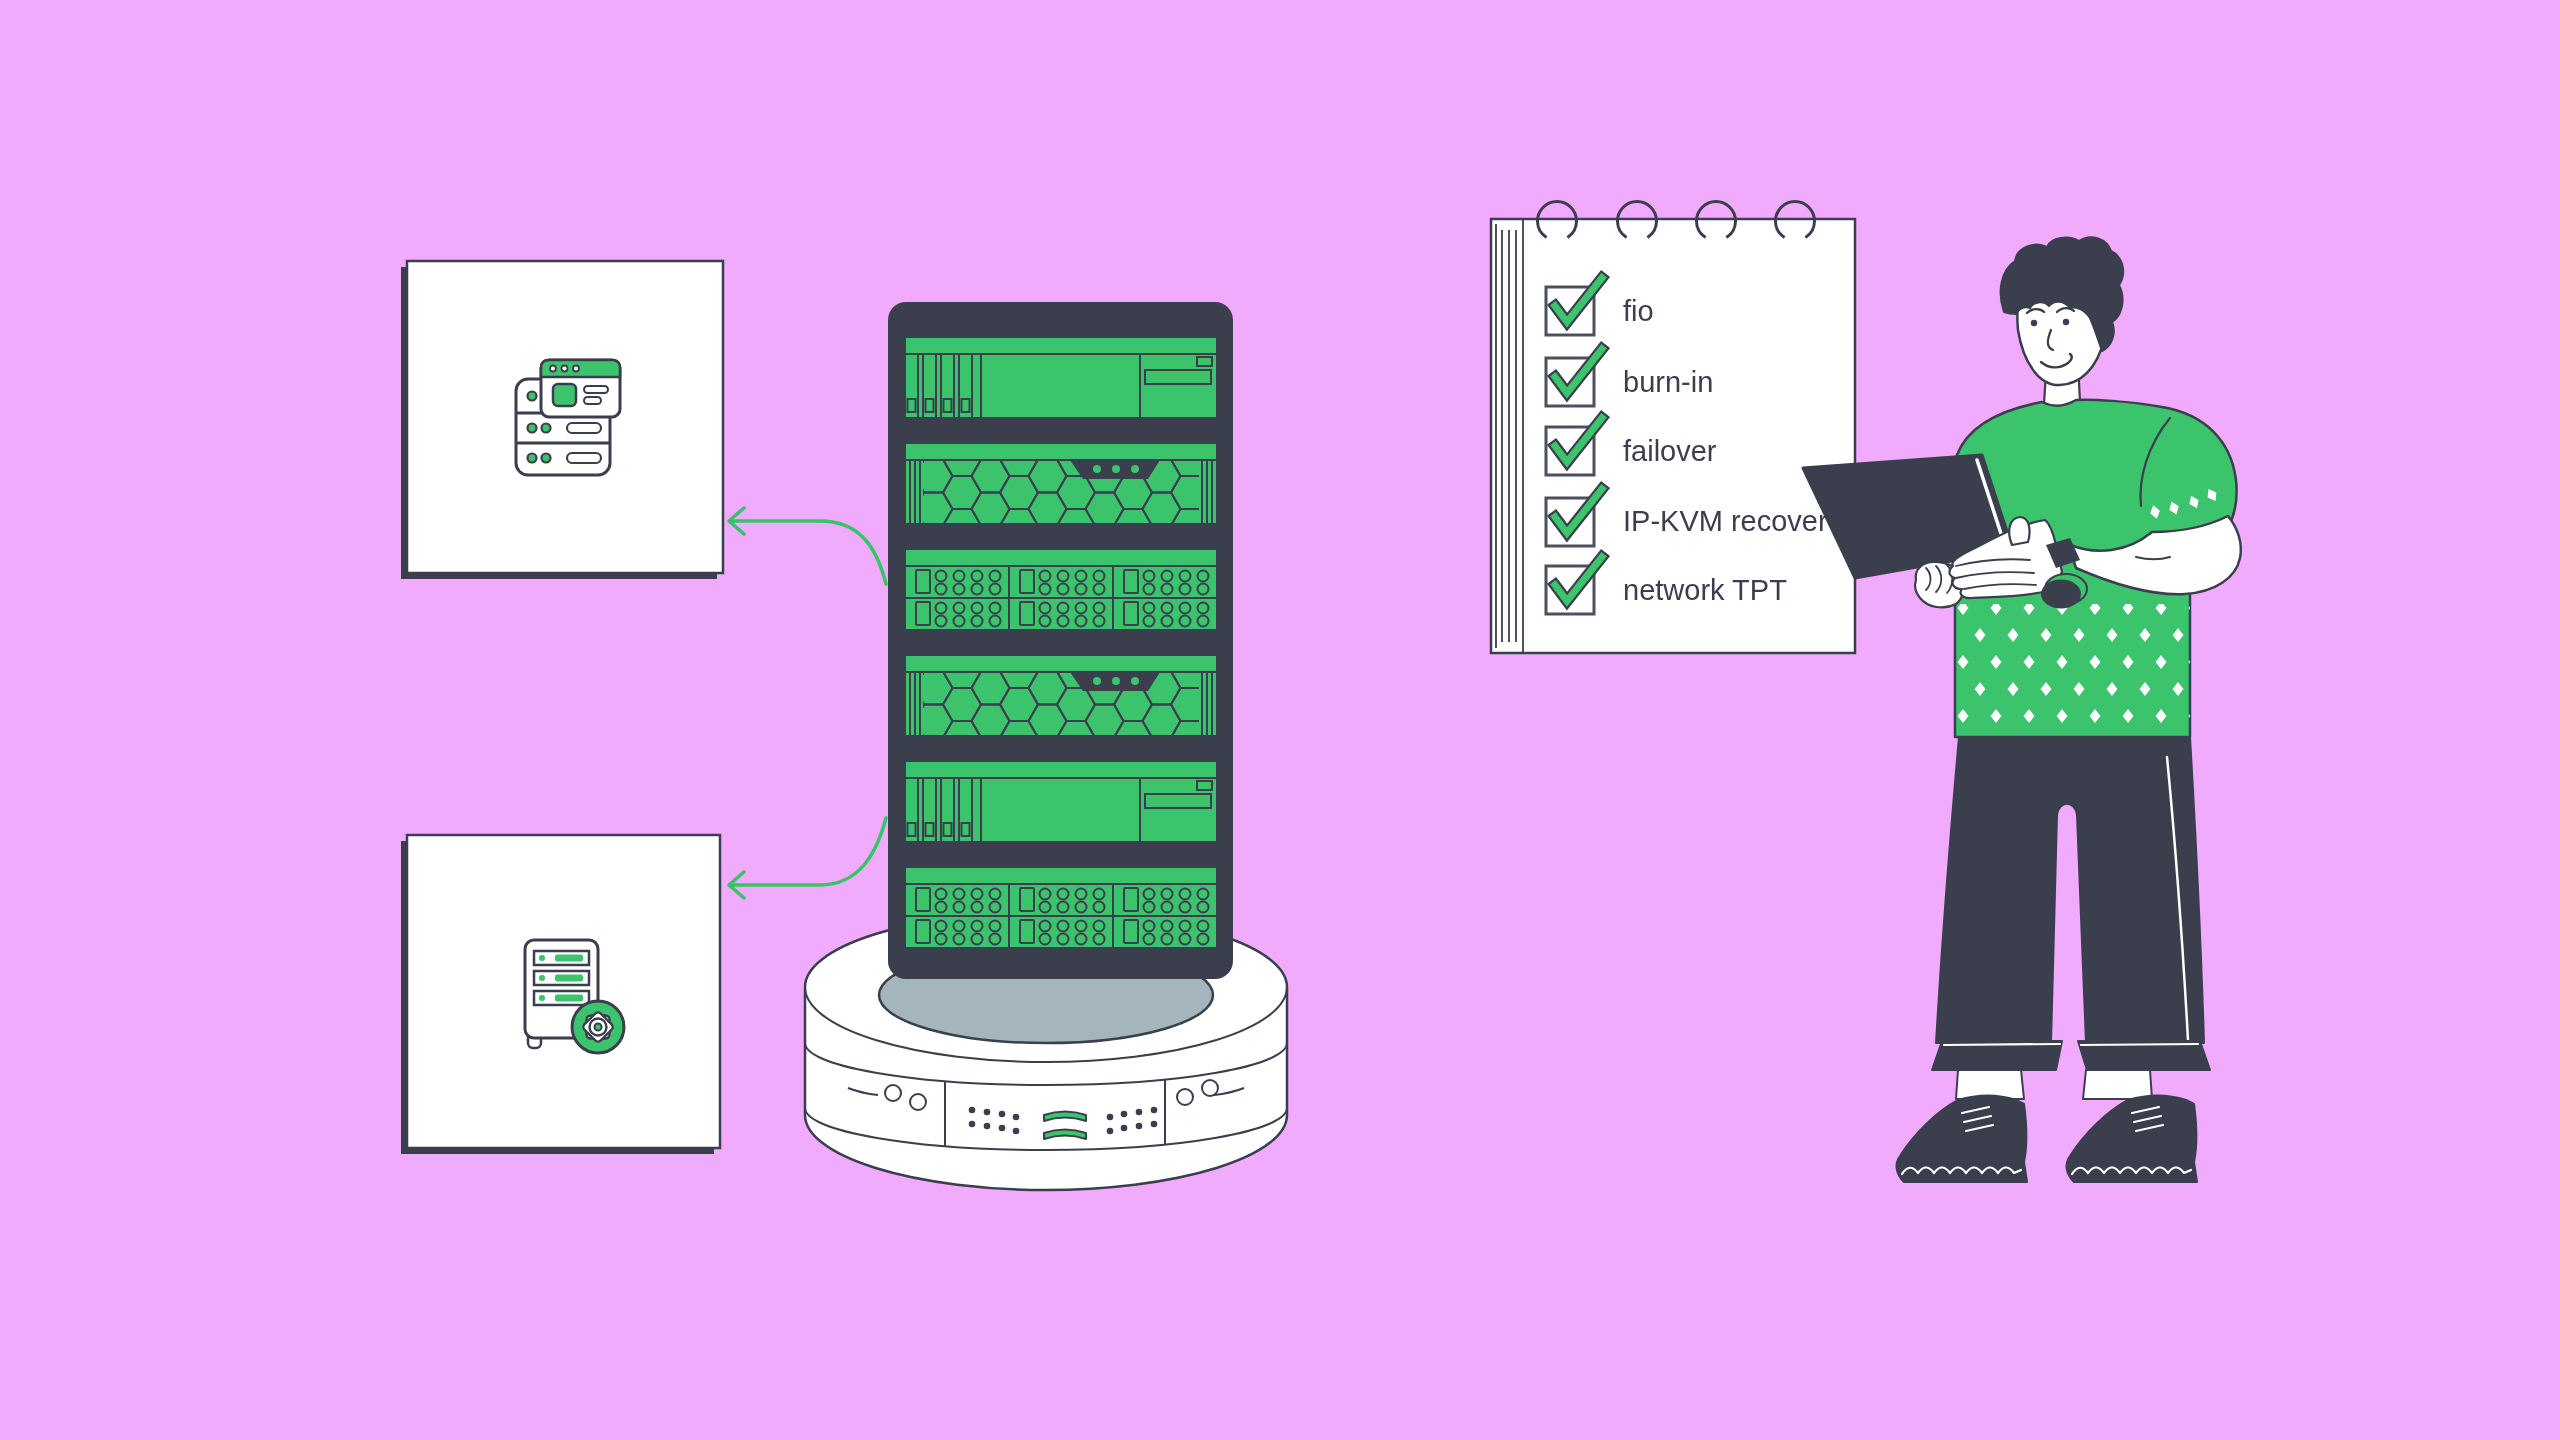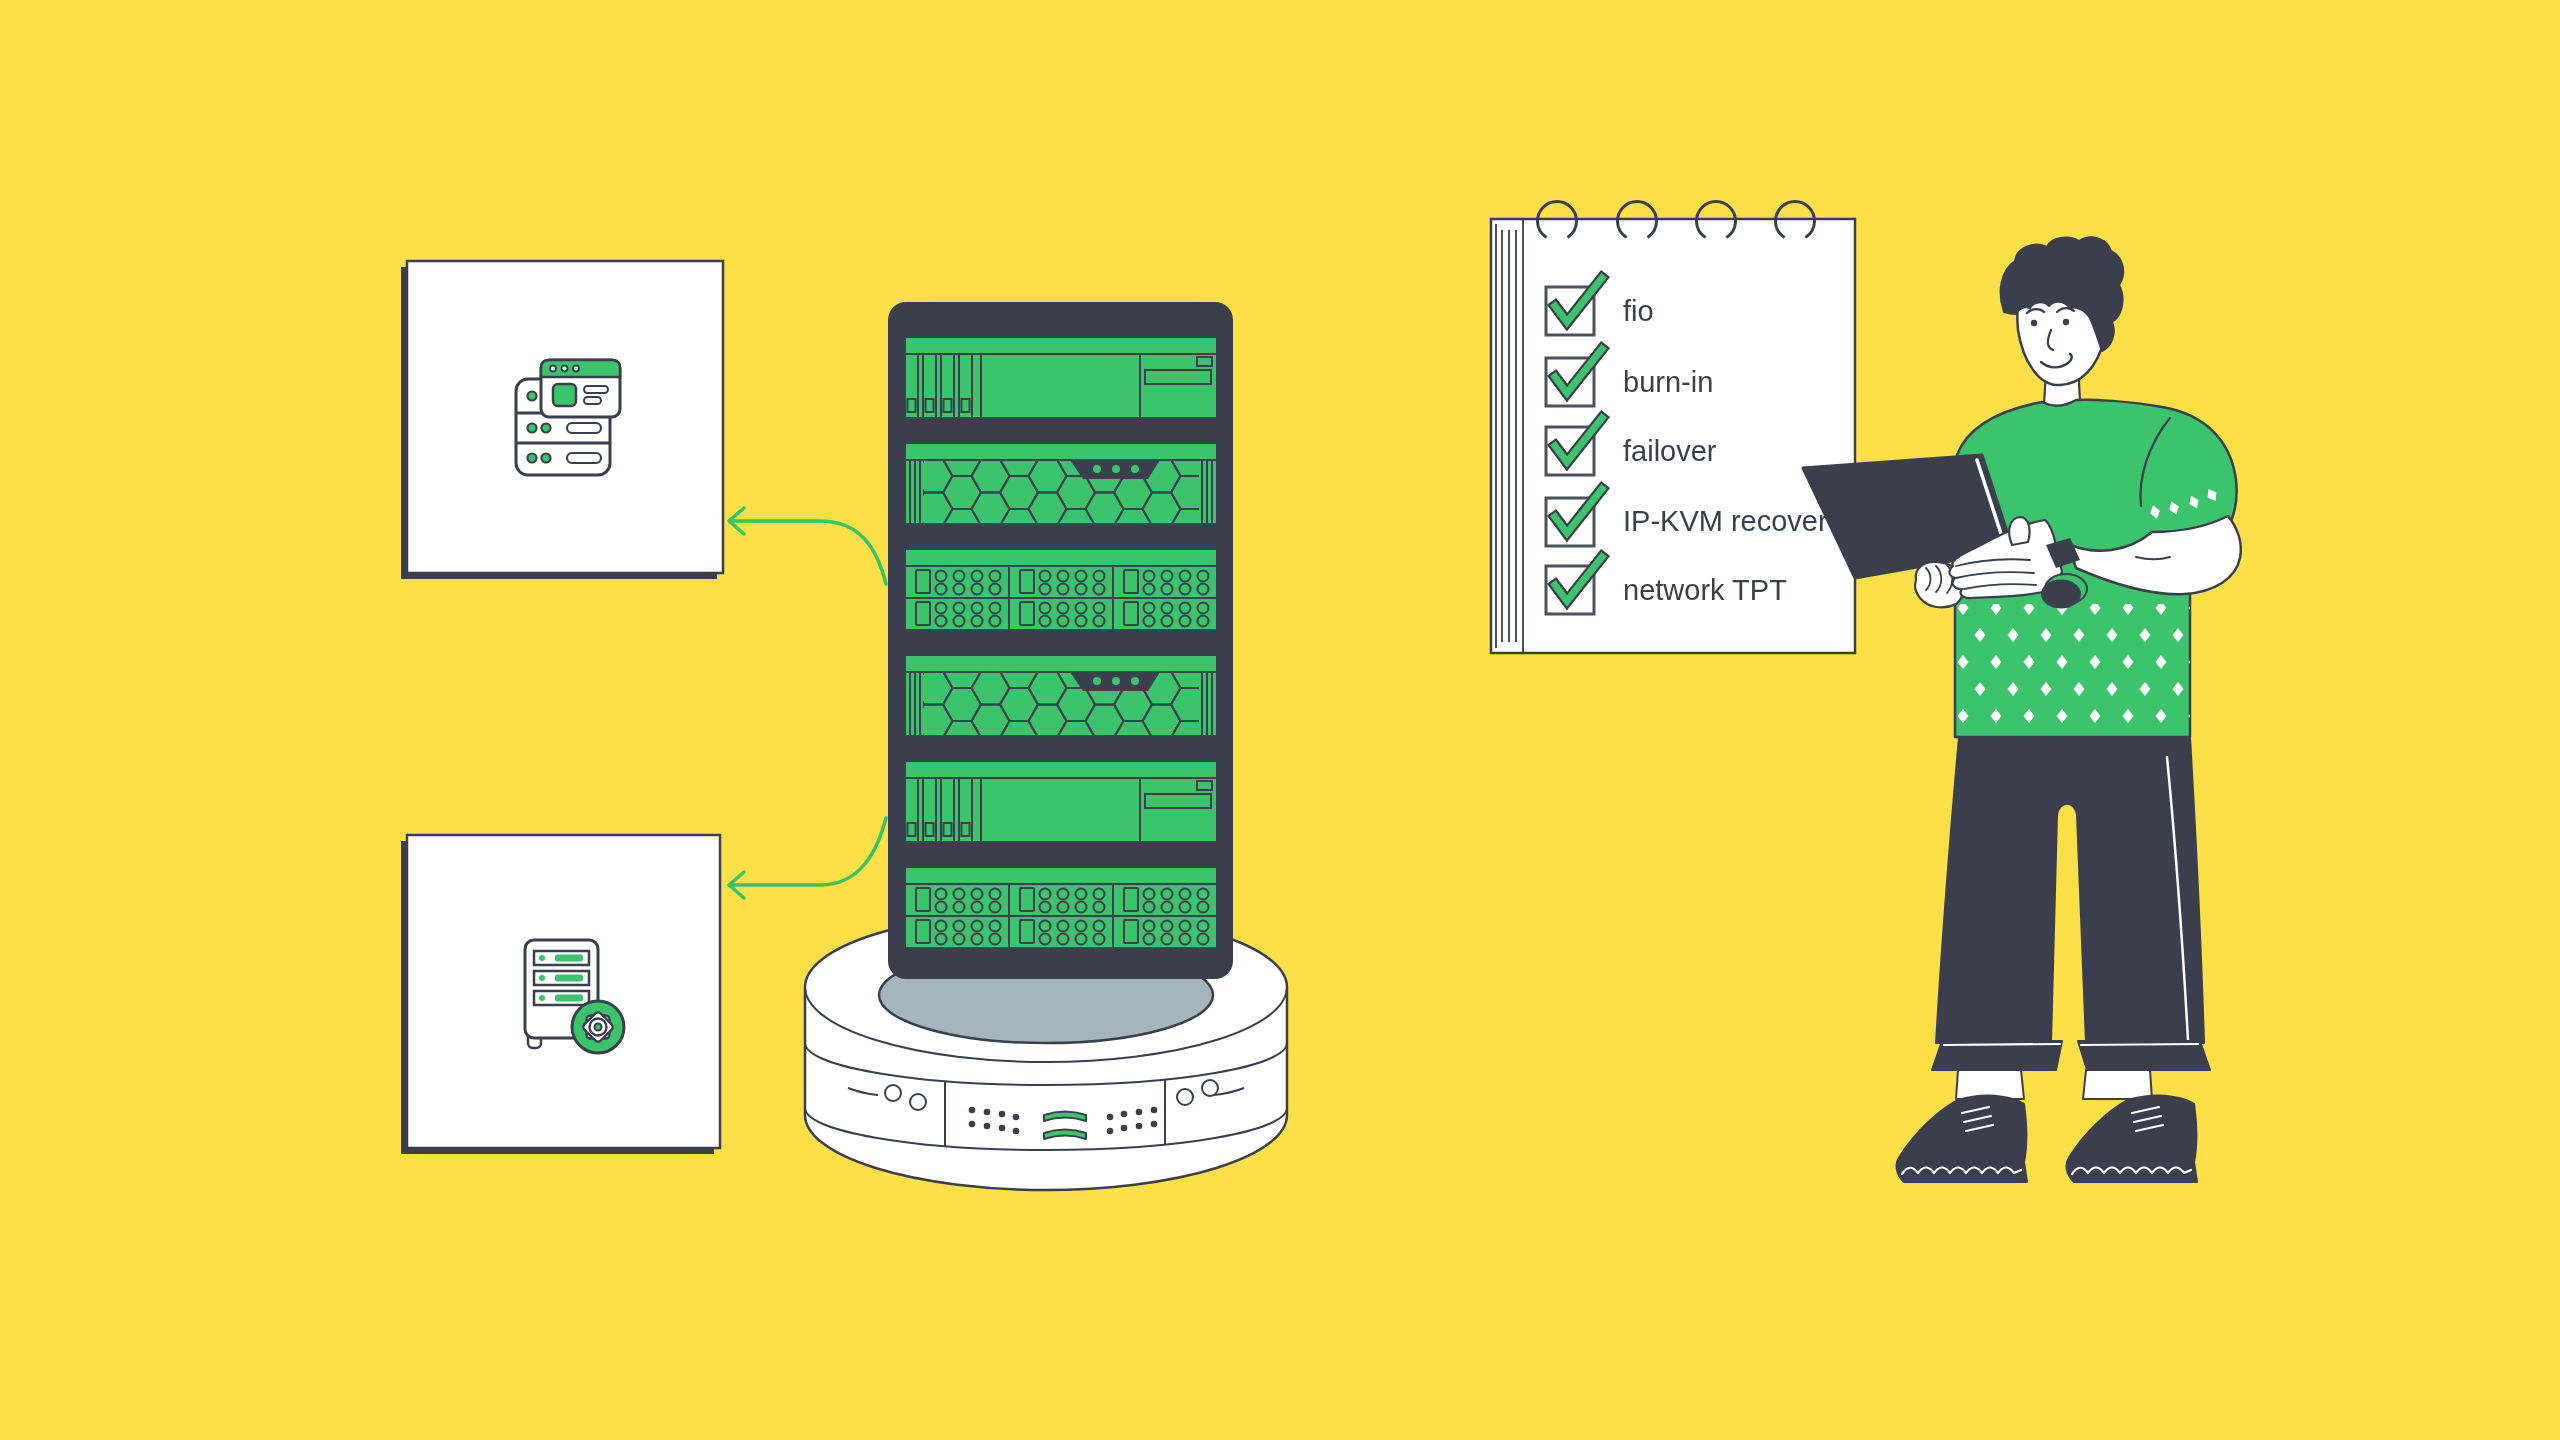--- a/index.html
+++ b/index.html
@@ -1,16 +1,16 @@
 <!DOCTYPE html>
 <html><head>
 <meta charset="utf-8">
 <style>
   html,body{margin:0;padding:0;background:#edeff2;}
-  .stage{position:relative;width:2560px;height:1440px;background:#fde047;overflow:hidden;
+  .stage{position:relative;width:2560px;height:1440px;background:#f0abfc;overflow:hidden;
          font-family:"Liberation Sans",sans-serif;}
   svg{display:block;}
   .check-label{font-family:"Liberation Sans",sans-serif;font-size:29px;fill:#3a3e4d;}
 </style>
 </head>
 <body>
 
 <div class="stage">
 <svg width="2560" height="1440" viewBox="0 0 2560 1440" xmlns="http://www.w3.org/2000/svg">
   <defs>

